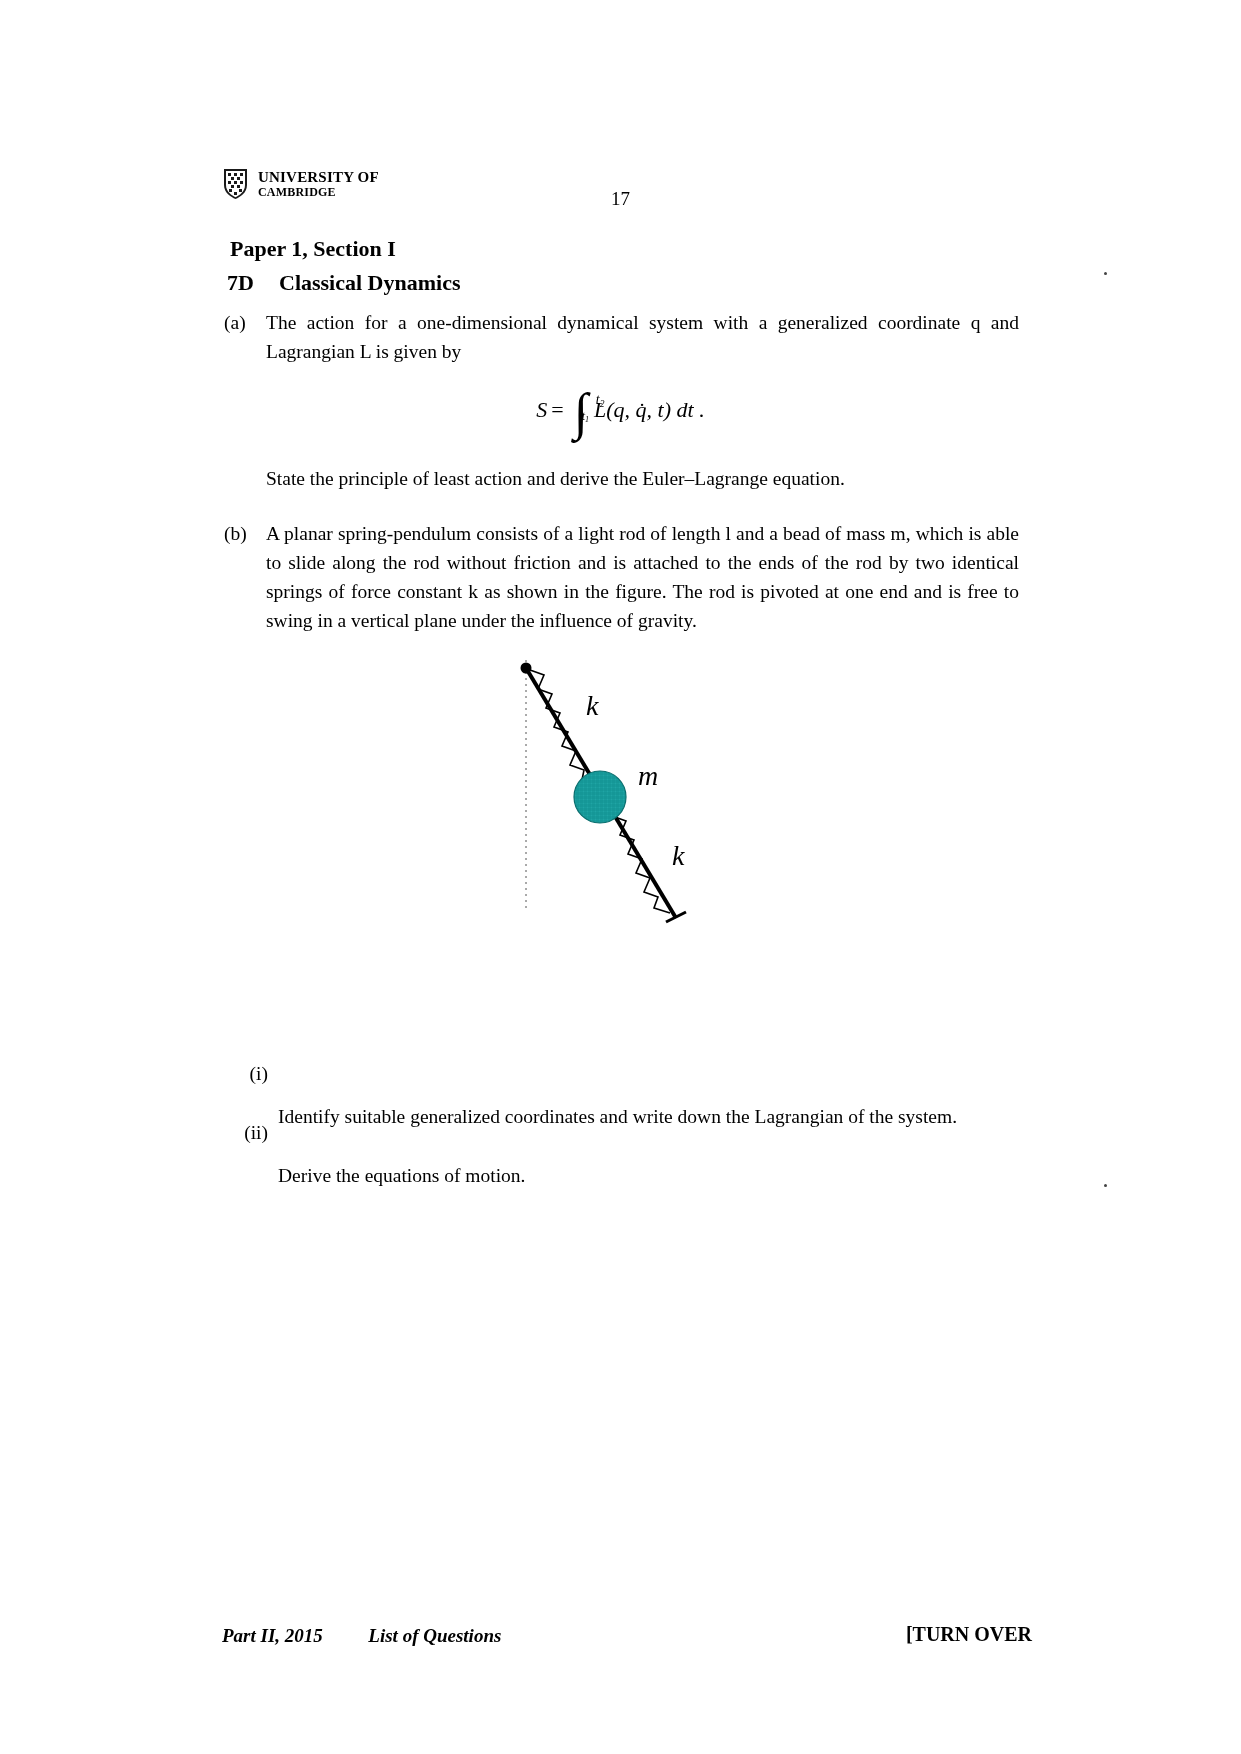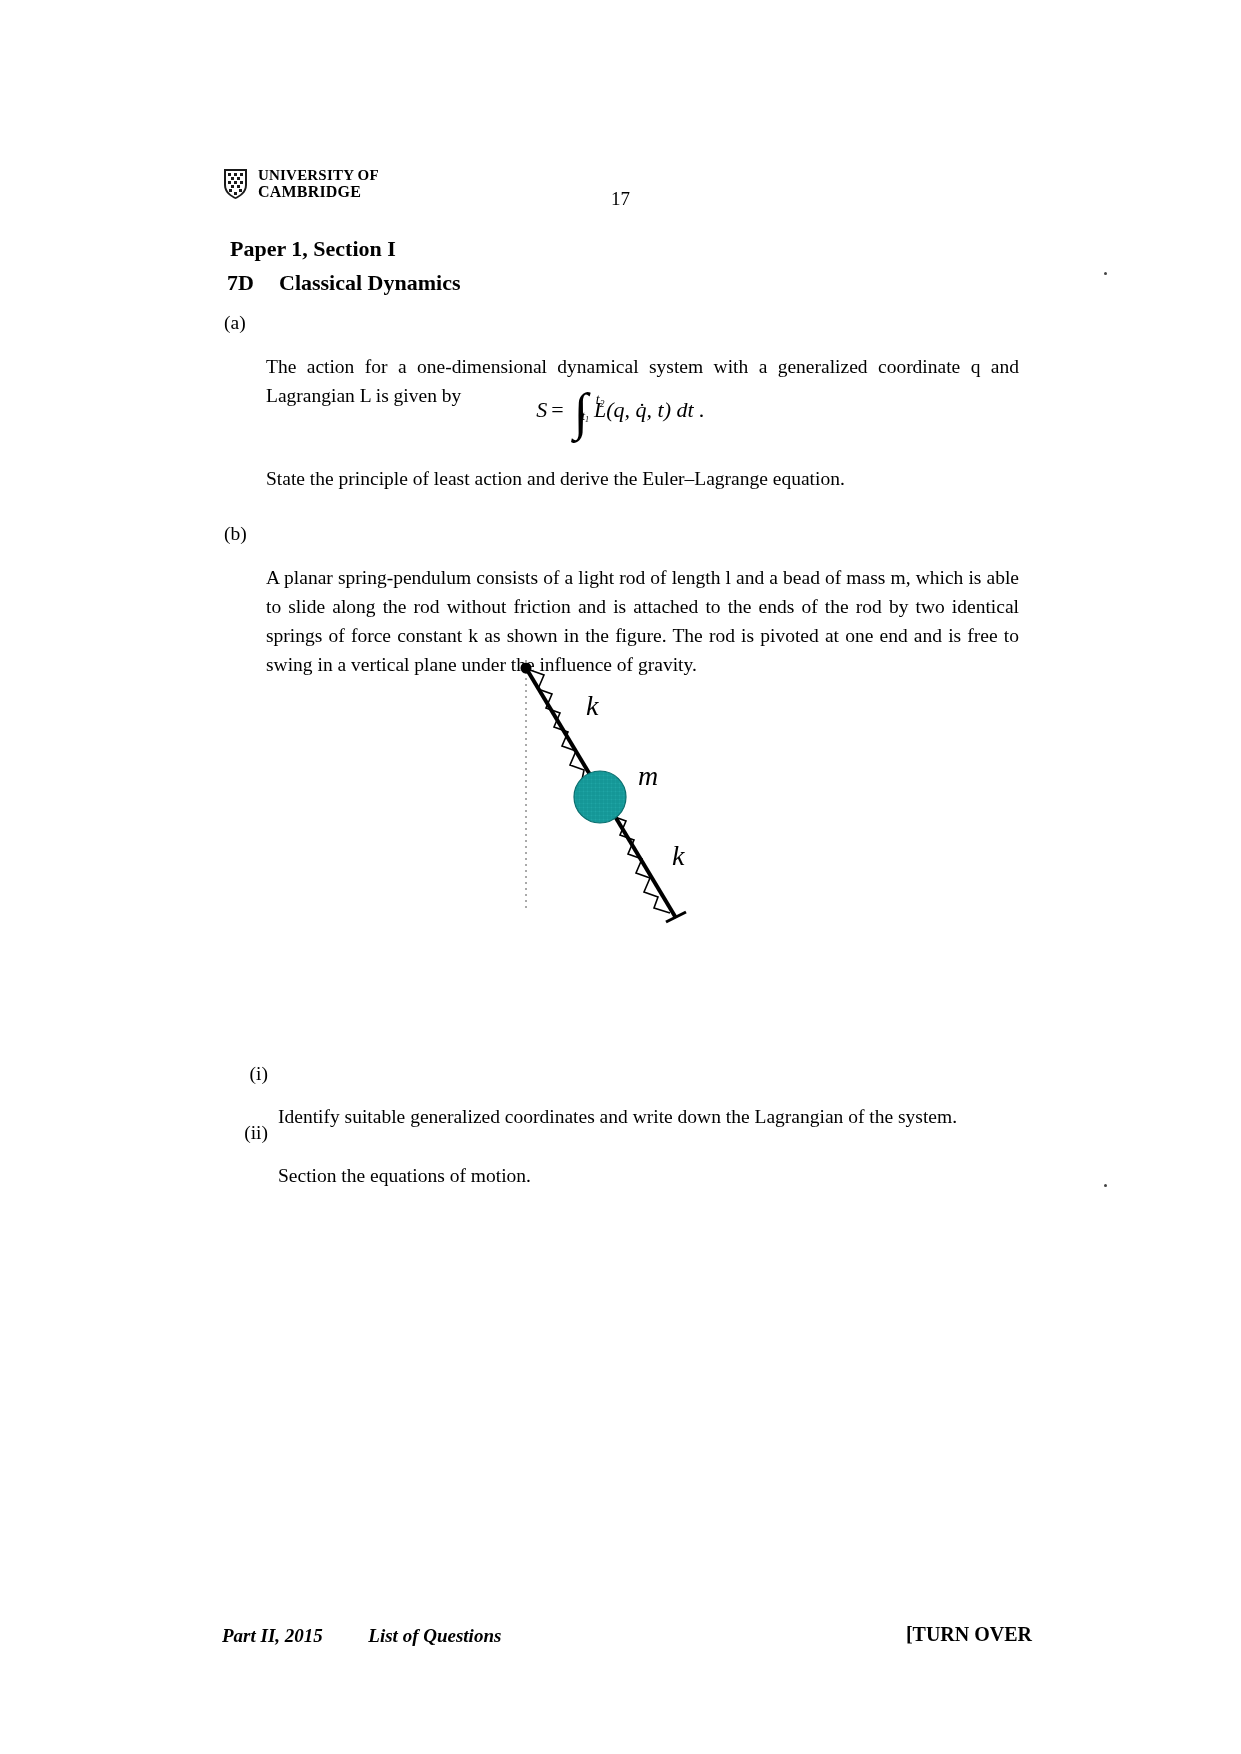--- a/index.html
+++ b/index.html
@@ -38,21 +38,21 @@
     position: relative;
   }
   .crest svg { display: block; }
   .crest-text {
     line-height: 1.05;
     font-family: "Liberation Serif", serif;
     font-weight: bold;
     letter-spacing: 0.2px;
   }
   .crest-text .l1 { font-size: 15px; }
-  .crest-text .l2 { font-size: 16px; }
+  .crest-text .l2 { font-size: 12px; }
 
   .page-number {
     position: absolute;
     left: 0;
     top: 188px;
     width: 1241px;
     text-align: center;
     font-size: 19px;
     font-family: Liberation Serif, serif;
   }
@@ -83,21 +83,20 @@
   .part .marker {
     position: absolute;
     left: 0;
     top: 0;
     width: 42px;
     text-align: left;
   }
   .part .ptext {
     margin-left: 42px;
     text-align: justify;
-    margin-top: 44px;
   }
   .part-a { left: 224px; top: 308px; width: 795px; }
   .part-b { left: 224px; top: 519px; width: 795px; }
 
   .state-line {
     position: absolute;
     left: 266px;
     top: 468px;
     width: 760px;
     font-size: 19.5px;
@@ -303,21 +302,21 @@
       <text x="152" y="205" font-family="Liberation Serif, serif" font-style="italic" font-size="28">k</text>
     </svg>
   </div>
 
   <div class="subitem sub-i">
     <span class="marker">(i)</span>
     <div class="stext">Identify suitable generalized coordinates and write down the Lagrangian of the system.</div>
   </div>
   <div class="subitem sub-ii">
     <span class="marker">(ii)</span>
-    <div class="stext">Section the equations of motion.</div>
+    <div class="stext">Derive the equations of motion.</div>
   </div>
 
   <div class="footer-left">
     <span>Part II, 2015</span>
     <span class="spacer"></span>
     <span>List of Questions</span>
   </div>
   <div class="footer-right">[TURN OVER</div>
 
 </div>

